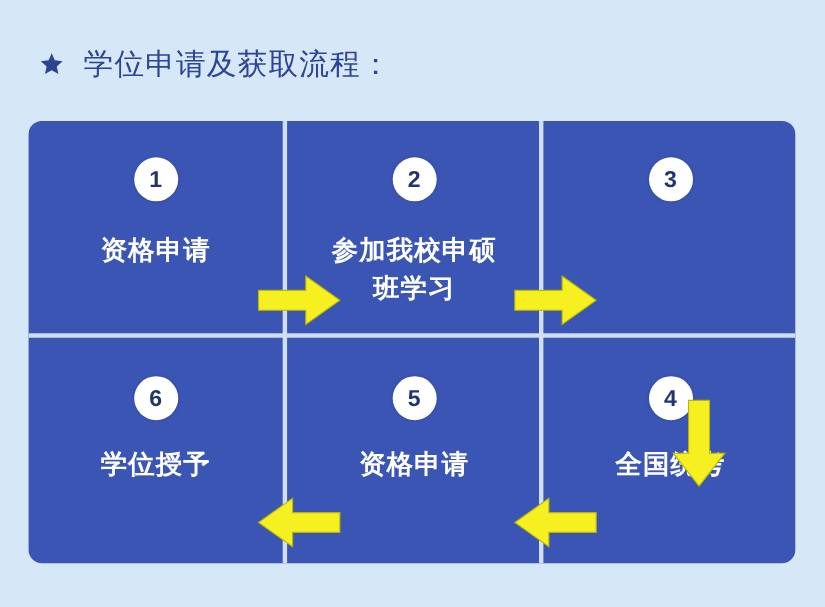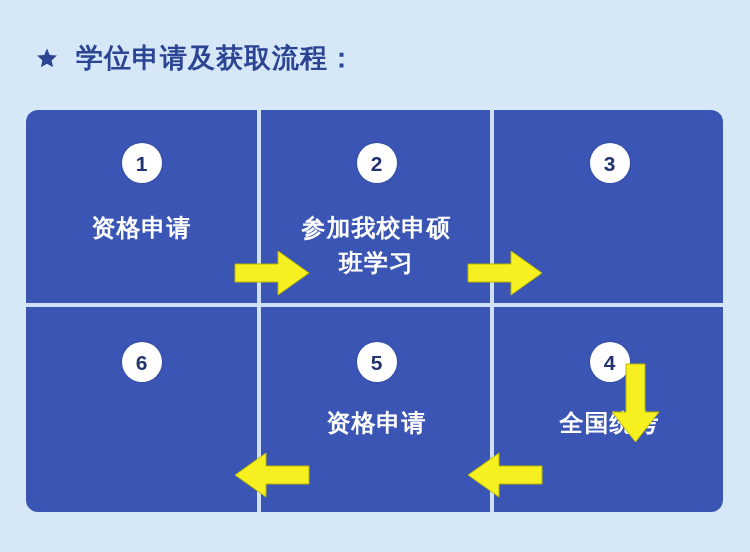--- a/index.html
+++ b/index.html
@@ -27,21 +27,21 @@
     gap:18px;
     height:40px;
   }
   .star-icon {
     width:22px; height:22px;
     display:block;
     flex:0 0 auto;
   }
   .title-text {
     font-size:27px;
-    font-weight:700;
+    font-weight:400;
     color:#2b4494;
     letter-spacing:1px;
     line-height:1;
     white-space:nowrap;
   }
 
   
   .flow-panel {
     position:absolute;
     left:26px;
@@ -165,20 +165,21 @@
       <div class="cell-label">全国统考</div>
     </div>
 
     <div class="cell r2 c2">
       <div class="badge">5</div>
       <div class="cell-label">资格申请</div>
     </div>
 
     <div class="cell r2 c1">
       <div class="badge">6</div>
+      <div class="cell-label">学位授予</div>
     </div>
 
     <svg class="arrow a1" viewBox="0 0 78 50">
       <polygon points="2,16 45,16 45,3 76,25 45,47 45,34 2,34" fill="#f6f020" stroke="#b9b700" stroke-width="1"></polygon>
     </svg>
 
     <svg class="arrow a2" viewBox="0 0 78 50">
       <polygon points="2,16 45,16 45,3 76,25 45,47 45,34 2,34" fill="#f6f020" stroke="#b9b700" stroke-width="1"></polygon>
     </svg>
 

